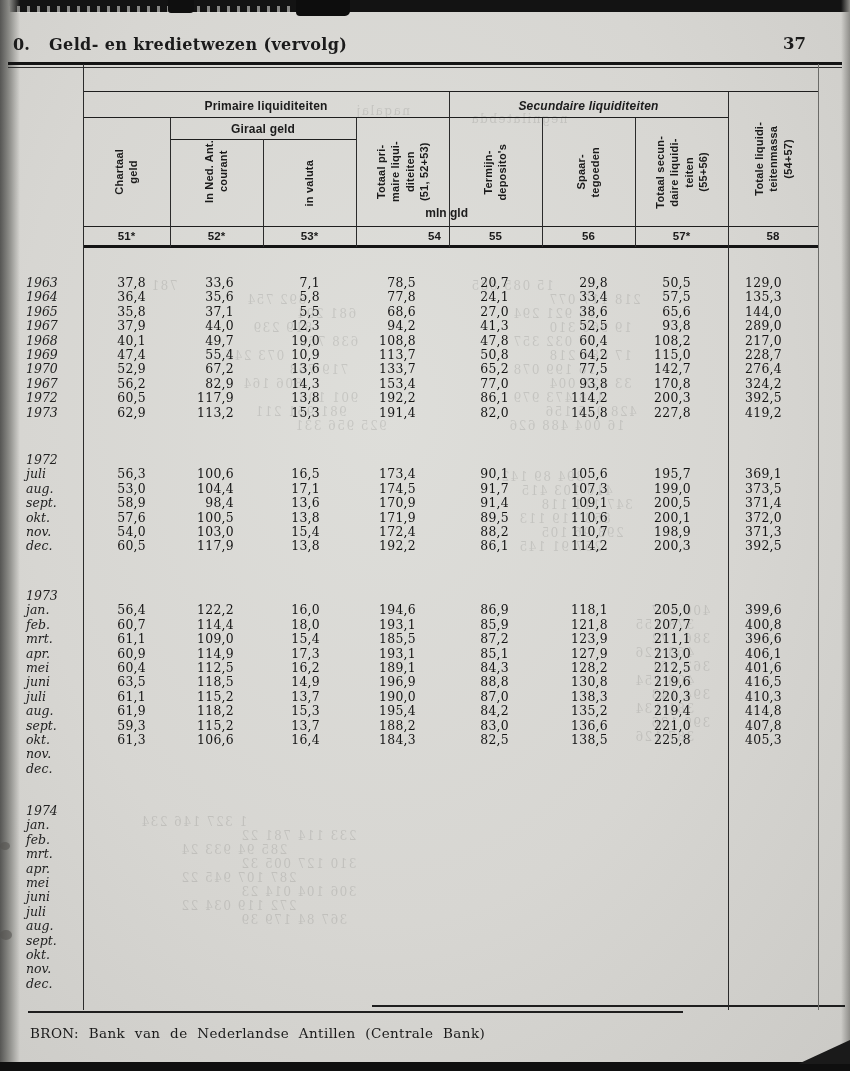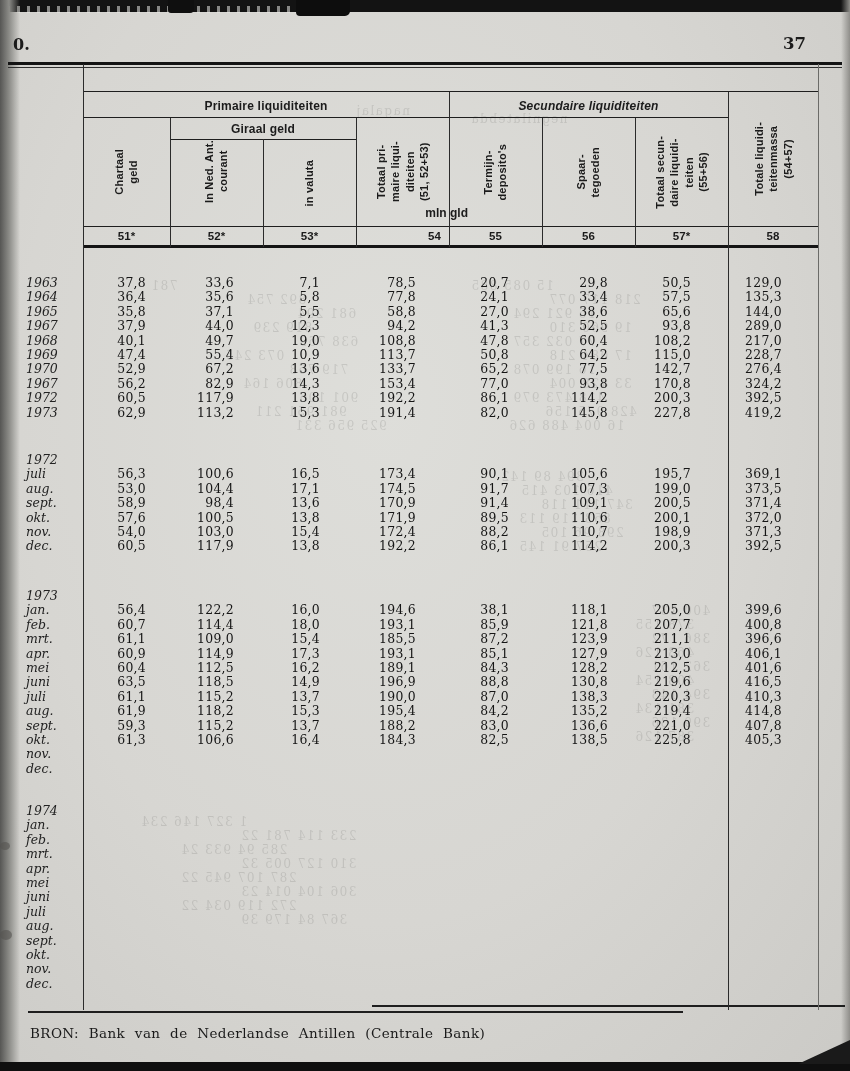--- a/index.html
+++ b/index.html
@@ -109,20 +109,21 @@
   <div class="top-blob1"></div>
   <div class="top-blob2"></div>
   <div class="left-band"></div>
   <div class="right-band"></div>
   <div class="bottom-bar"></div>
   <div class="bottom-wedge"></div>
   <div class="smudge" style="left:0;top:842px;width:10px;height:8px;"></div>
   <div class="smudge" style="left:0;top:930px;width:12px;height:10px;"></div>
 
   <div class="section-label">0.</div>
+  <div class="section-title">Geld- en kredietwezen (vervolg)</div>
   <div class="page-number">37</div>
 
   <div class="hl" style="left:8px;top:62px;width:834px;height:2.6px;background:#141414;"></div>
   <div class="hl" style="left:8px;top:66.5px;width:834px;height:1.4px;background:#2f2f2f;"></div>
   <div class="hl" style="left:83px;top:91px;width:735px;height:1.2px;"></div>
   <div class="hl" style="left:83px;top:117px;width:645px;height:1.2px;"></div>
   <div class="hl" style="left:170px;top:139px;width:186px;height:1.2px;"></div>
   <div class="hl" style="left:83px;top:226px;width:735px;height:1px;"></div>
   <div class="hl" style="left:83px;top:245px;width:735px;height:3px;background:#141414;"></div>
   <div class="hl" style="left:372px;top:1005px;width:473px;height:2.4px;"></div>
@@ -213,21 +214,21 @@
           <span class="vcell" style="padding-right: 33px;">24,1</span>
           <span class="vcell" style="padding-right: 27px;">33,4</span>
           <span class="vcell" style="padding-right: 37px;">57,5</span>
           <span class="vcell" style="padding-right: 36px;">135,3</span>
         </div>
         <div class="trow">
           <span class="rlabel">1965</span>
           <span class="vcell" style="padding-right: 24px;">35,8</span>
           <span class="vcell" style="padding-right: 29px;">37,1</span>
           <span class="vcell" style="padding-right: 36px;">5,5</span>
-          <span class="vcell" style="padding-right: 33px;">58,8</span>
+          <span class="vcell" style="padding-right: 33px;">68,6</span>
           <span class="vcell" style="padding-right: 33px;">27,0</span>
           <span class="vcell" style="padding-right: 27px;">38,6</span>
           <span class="vcell" style="padding-right: 37px;">65,6</span>
           <span class="vcell" style="padding-right: 36px;">144,0</span>
         </div>
         <div class="trow">
           <span class="rlabel">1967</span>
           <span class="vcell" style="padding-right: 24px; padding-left: 12px;">37,9</span>
           <span class="vcell" style="padding-right: 29px;">44,0</span>
           <span class="vcell" style="padding-right: 36px;">12,3</span>
@@ -378,21 +379,21 @@
       <div class="block" style="top: 589px;">
         <div class="trow">
           <span class="rlabel">1973</span>
         </div>
         <div class="trow">
           <span class="rlabel">jan.</span>
           <span class="vcell" style="padding-right: 24px;">56,4</span>
           <span class="vcell" style="padding-right: 29px;">122,2</span>
           <span class="vcell" style="padding-right: 36px;">16,0</span>
           <span class="vcell" style="padding-right: 33px;">194,6</span>
-          <span class="vcell" style="padding-right: 33px;">38,1</span>
+          <span class="vcell" style="padding-right: 33px;">86,9</span>
           <span class="vcell" style="padding-right: 27px;">118,1</span>
           <span class="vcell" style="padding-right: 37px;">205,0</span>
           <span class="vcell" style="padding-right: 36px;">399,6</span>
         </div>
         <div class="trow">
           <span class="rlabel">feb.</span>
           <span class="vcell" style="padding-right: 24px;">60,7</span>
           <span class="vcell" style="padding-right: 29px;">114,4</span>
           <span class="vcell" style="padding-right: 36px;">18,0</span>
           <span class="vcell" style="padding-right: 33px;">193,1</span>

